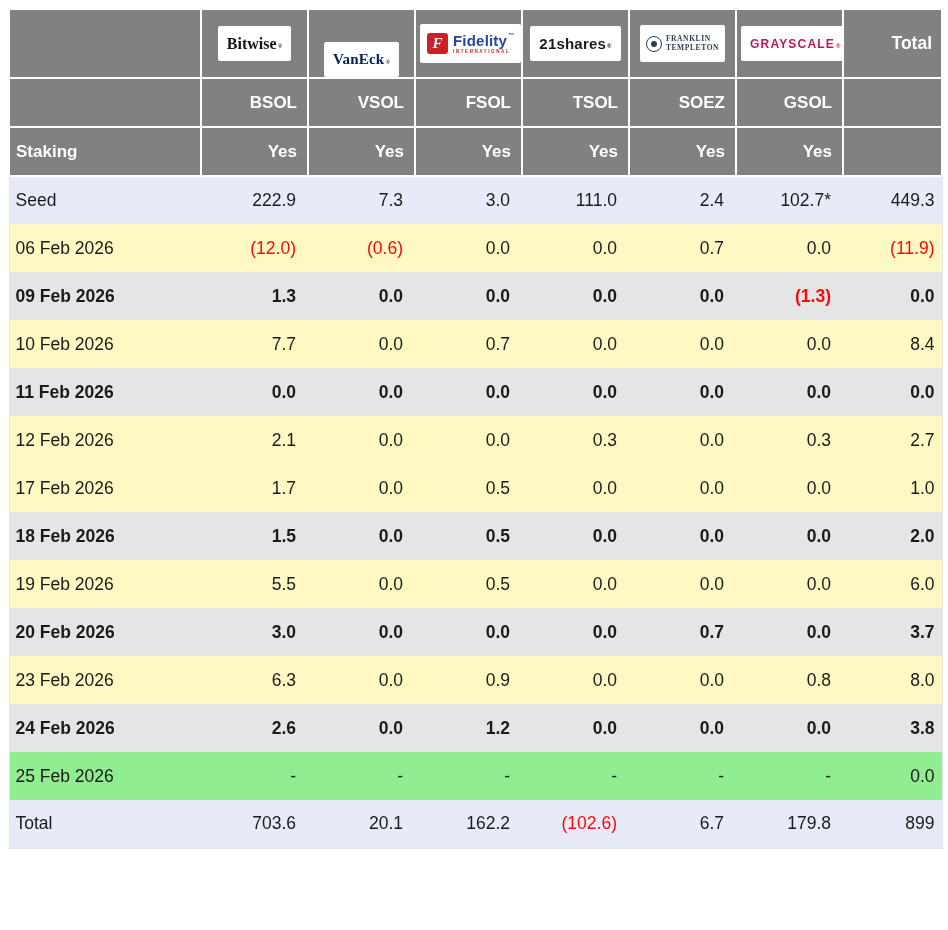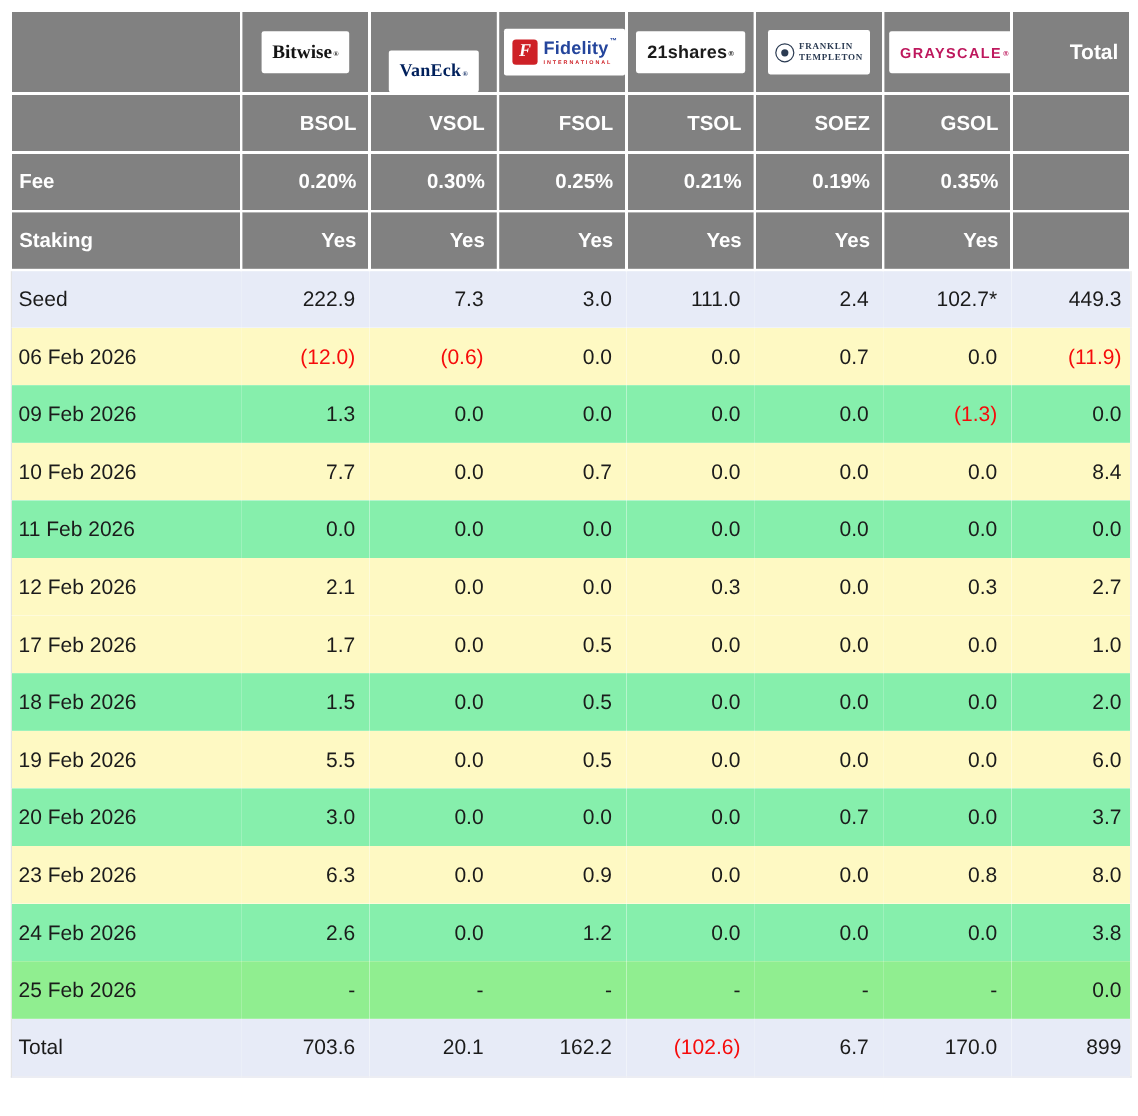--- a/index.html
+++ b/index.html
@@ -38,21 +38,21 @@
 
   
   tbody td{height:48px;font-size:17.5px;color:#1b1b1b;padding:0 12px 0 6px;vertical-align:middle;}
   tbody td.lbl{text-align:left;}
   tbody td.val{text-align:right;}
   tbody td.total-col{padding-right:7px;}
   tbody tr>td:first-child{border-left:1px solid #e4e4e4;}
   tbody tr>td:last-child{border-right:1px solid #e4e4e4;}
   tbody tr:last-child>td{border-bottom:1px solid #dfe2ec;}
   .row-white{background:#fef9c3;}
-  .row-grey{background:#86efac;}
+  .row-grey{background:#e5e5e5;font-weight:bold;}
   .row-blue{background:#e7ebf7;}
   .row-green{background:#90ee90;}
   .neg{color:#f60b0b;}
 </style>
 </head>
 <body>
 
 <div class="wrap">
   <table>
     <colgroup>
@@ -94,30 +94,20 @@
           <td class="row-label"></td>
           <td class="num">BSOL</td>
           <td class="num">VSOL</td>
           <td class="num">FSOL</td>
           <td class="num">TSOL</td>
           <td class="num">SOEZ</td>
           <td class="num">GSOL</td>
           <td class="num"></td>
         </tr>
         <tr>
-          <td class="row-label">Fee</td>
-          <td class="num">0.20%</td>
-          <td class="num">0.30%</td>
-          <td class="num">0.25%</td>
-          <td class="num">0.21%</td>
-          <td class="num">0.19%</td>
-          <td class="num">0.35%</td>
-          <td class="num"></td>
-        </tr>
-        <tr>
           <td class="row-label">Staking</td>
           <td class="num">Yes</td>
           <td class="num">Yes</td>
           <td class="num">Yes</td>
           <td class="num">Yes</td>
           <td class="num">Yes</td>
           <td class="num">Yes</td>
           <td class="num"></td>
         </tr>
       </thead>
@@ -252,18 +242,18 @@
           <td class="val">-</td>
           <td class="val total-col">0.0</td>
         </tr>
         <tr class="row-blue">
           <td class="lbl">Total</td>
           <td class="val">703.6</td>
           <td class="val">20.1</td>
           <td class="val">162.2</td>
           <td class="val neg">(102.6)</td>
           <td class="val">6.7</td>
-          <td class="val">170.0</td>
+          <td class="val">179.8</td>
           <td class="val total-col">899</td>
         </tr>
       </tbody>
   </table>
 </div>
 
 </body></html>

